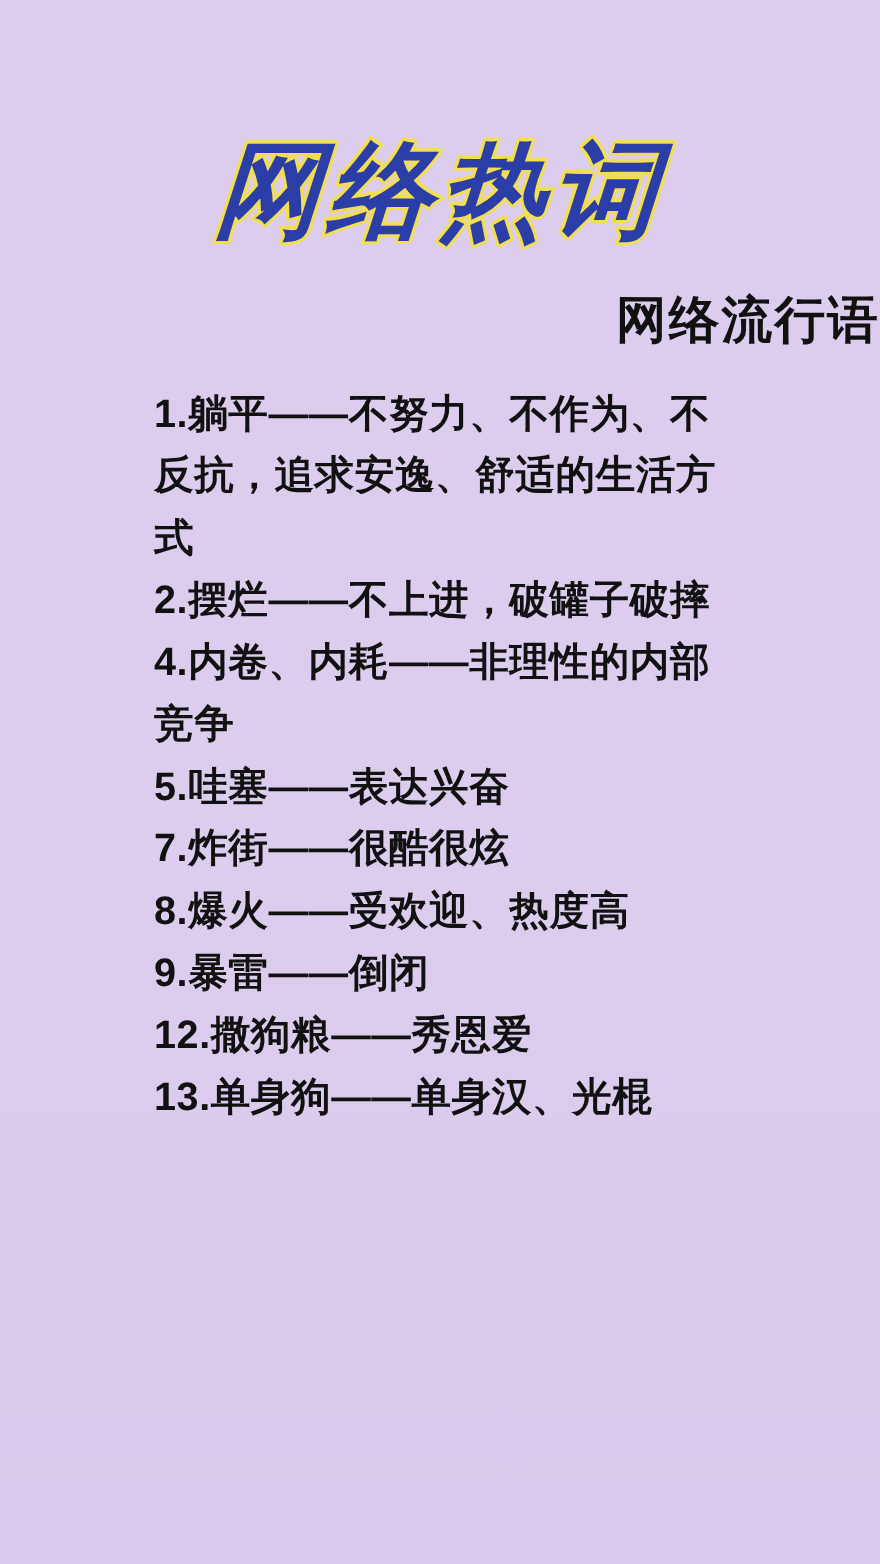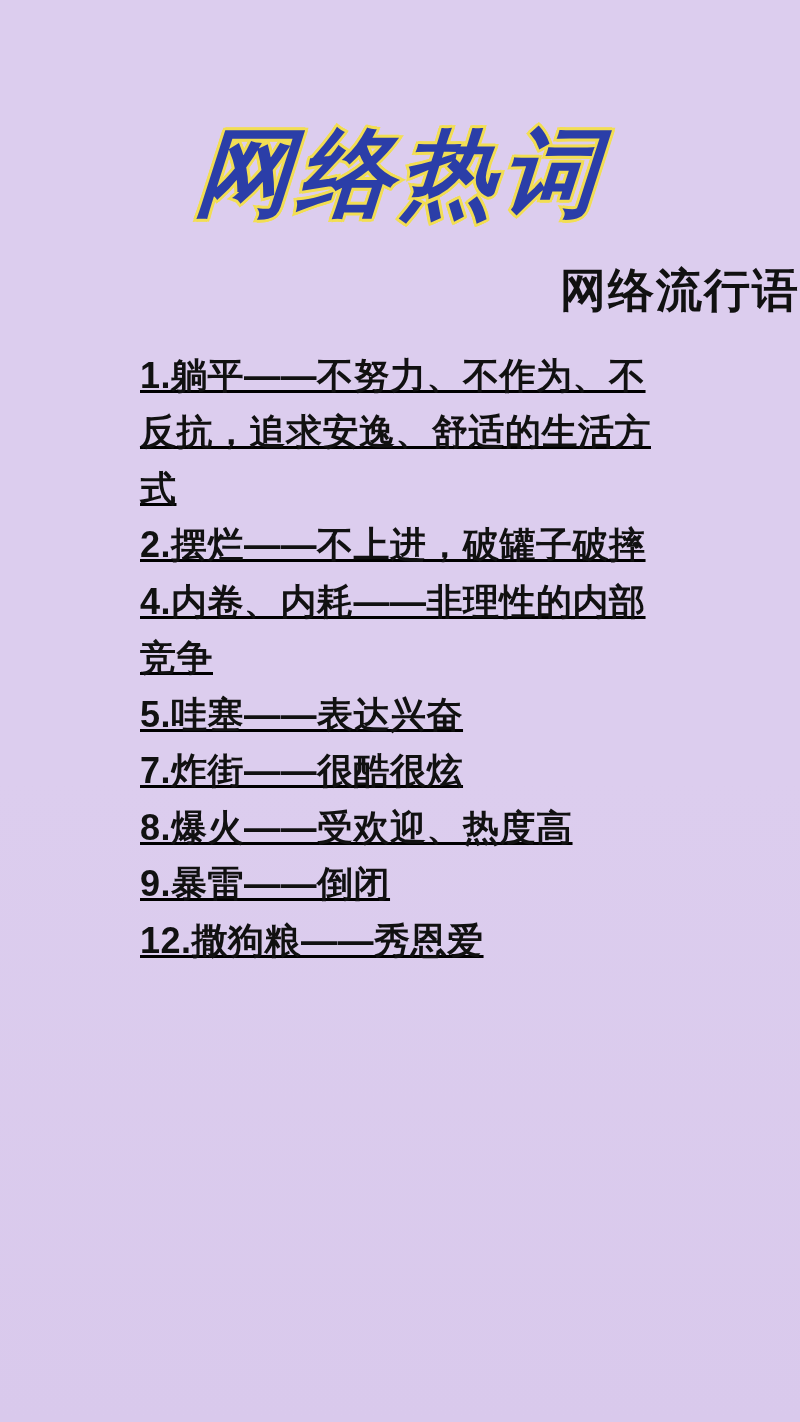--- a/index.html
+++ b/index.html
@@ -45,21 +45,20 @@
     text-align: right;
     font-size: 46px;
     font-weight: bold;
     color: #111111;
     letter-spacing: 2px;
   }
   .list {
     margin: 26px 16px 0 0;
     padding: 0 108px 0 140px;
     list-style: none;
-    text-decoration: underline;
   }
   .list-item {
     font-size: 36px;
     line-height: 1.57;
     color: #111111;
     font-weight: 600;
     text-align: left;
     margin: 0;
     letter-spacing: 0.5px;
   }
@@ -77,15 +76,16 @@
 
   <ul class="list">
     <li class="list-item">1.躺平——不努力、不作为、不反抗，追求安逸、舒适的生活方式</li>
     <li class="list-item">2.摆烂——不上进，破罐子破摔</li>
     <li class="list-item">4.内卷、内耗——非理性的内部竞争</li>
     <li class="list-item">5.哇塞——表达兴奋</li>
     <li class="list-item">7.炸街——很酷很炫</li>
     <li class="list-item">8.爆火——受欢迎、热度高</li>
     <li class="list-item">9.暴雷——倒闭</li>
     <li class="list-item">12.撒狗粮——秀恩爱</li>
+    <li class="list-item">13.单身狗——单身汉、光棍</li>
   </ul>
 
 </div>
 
 </body></html>

